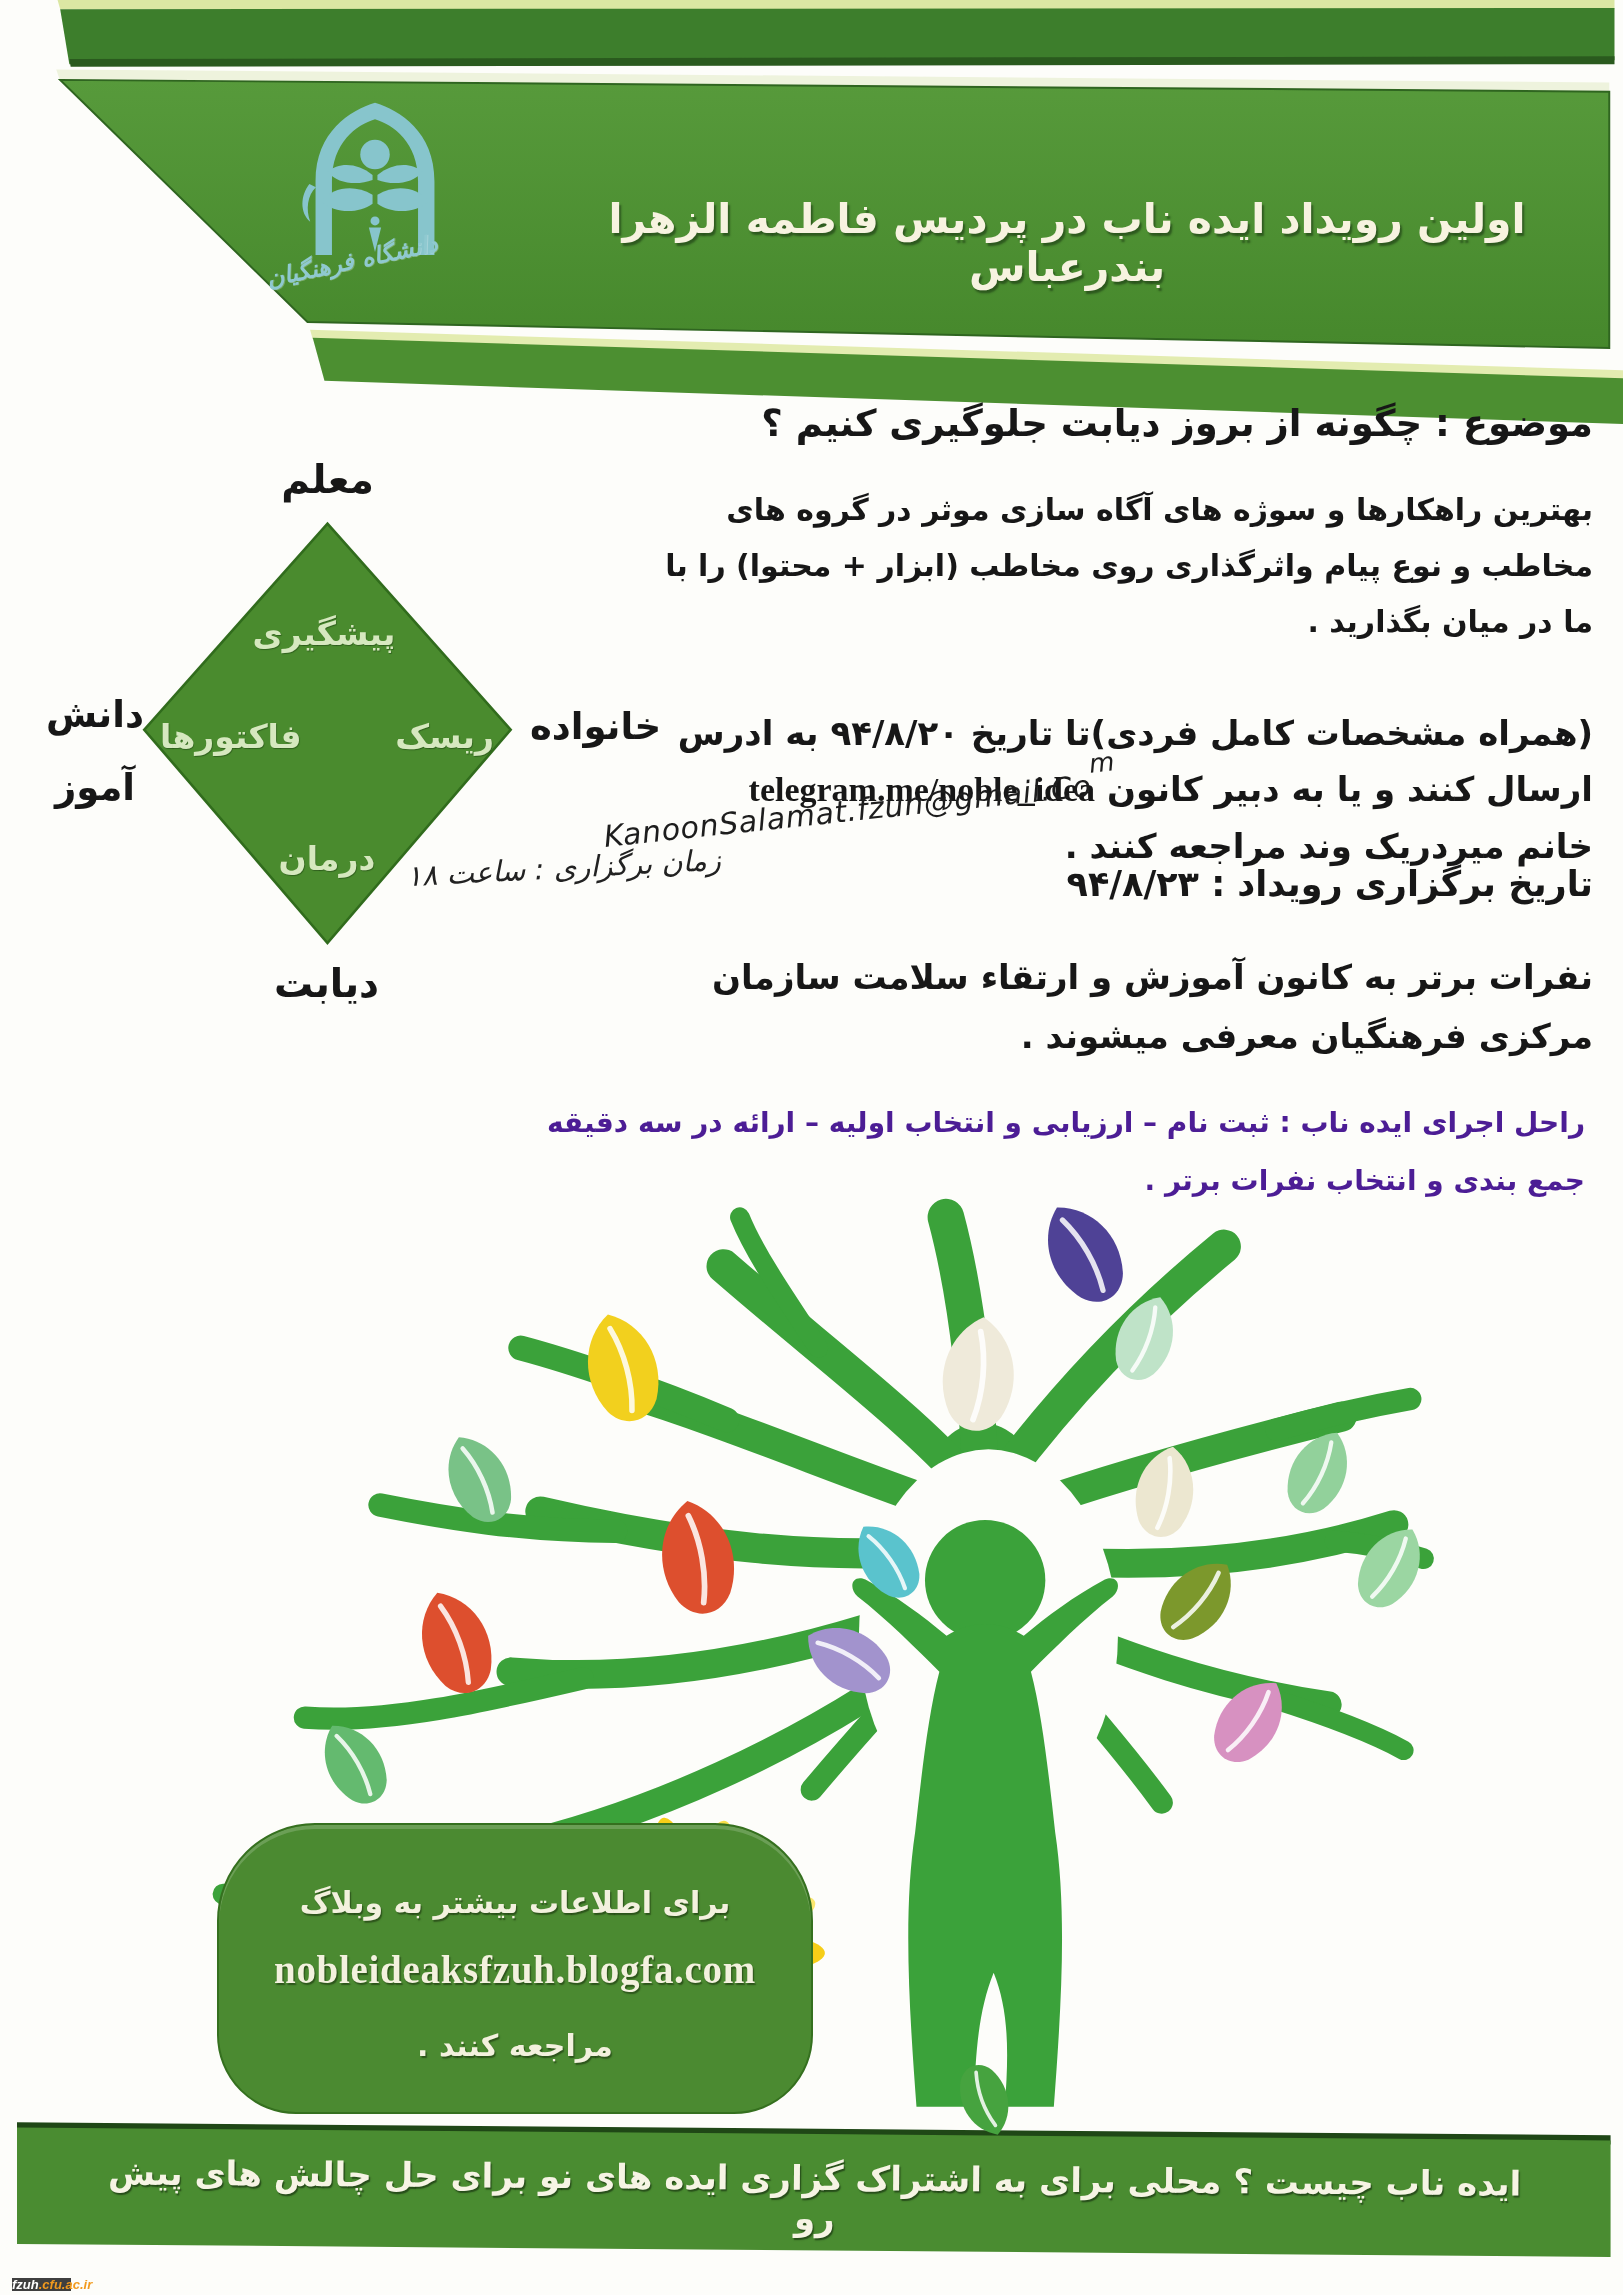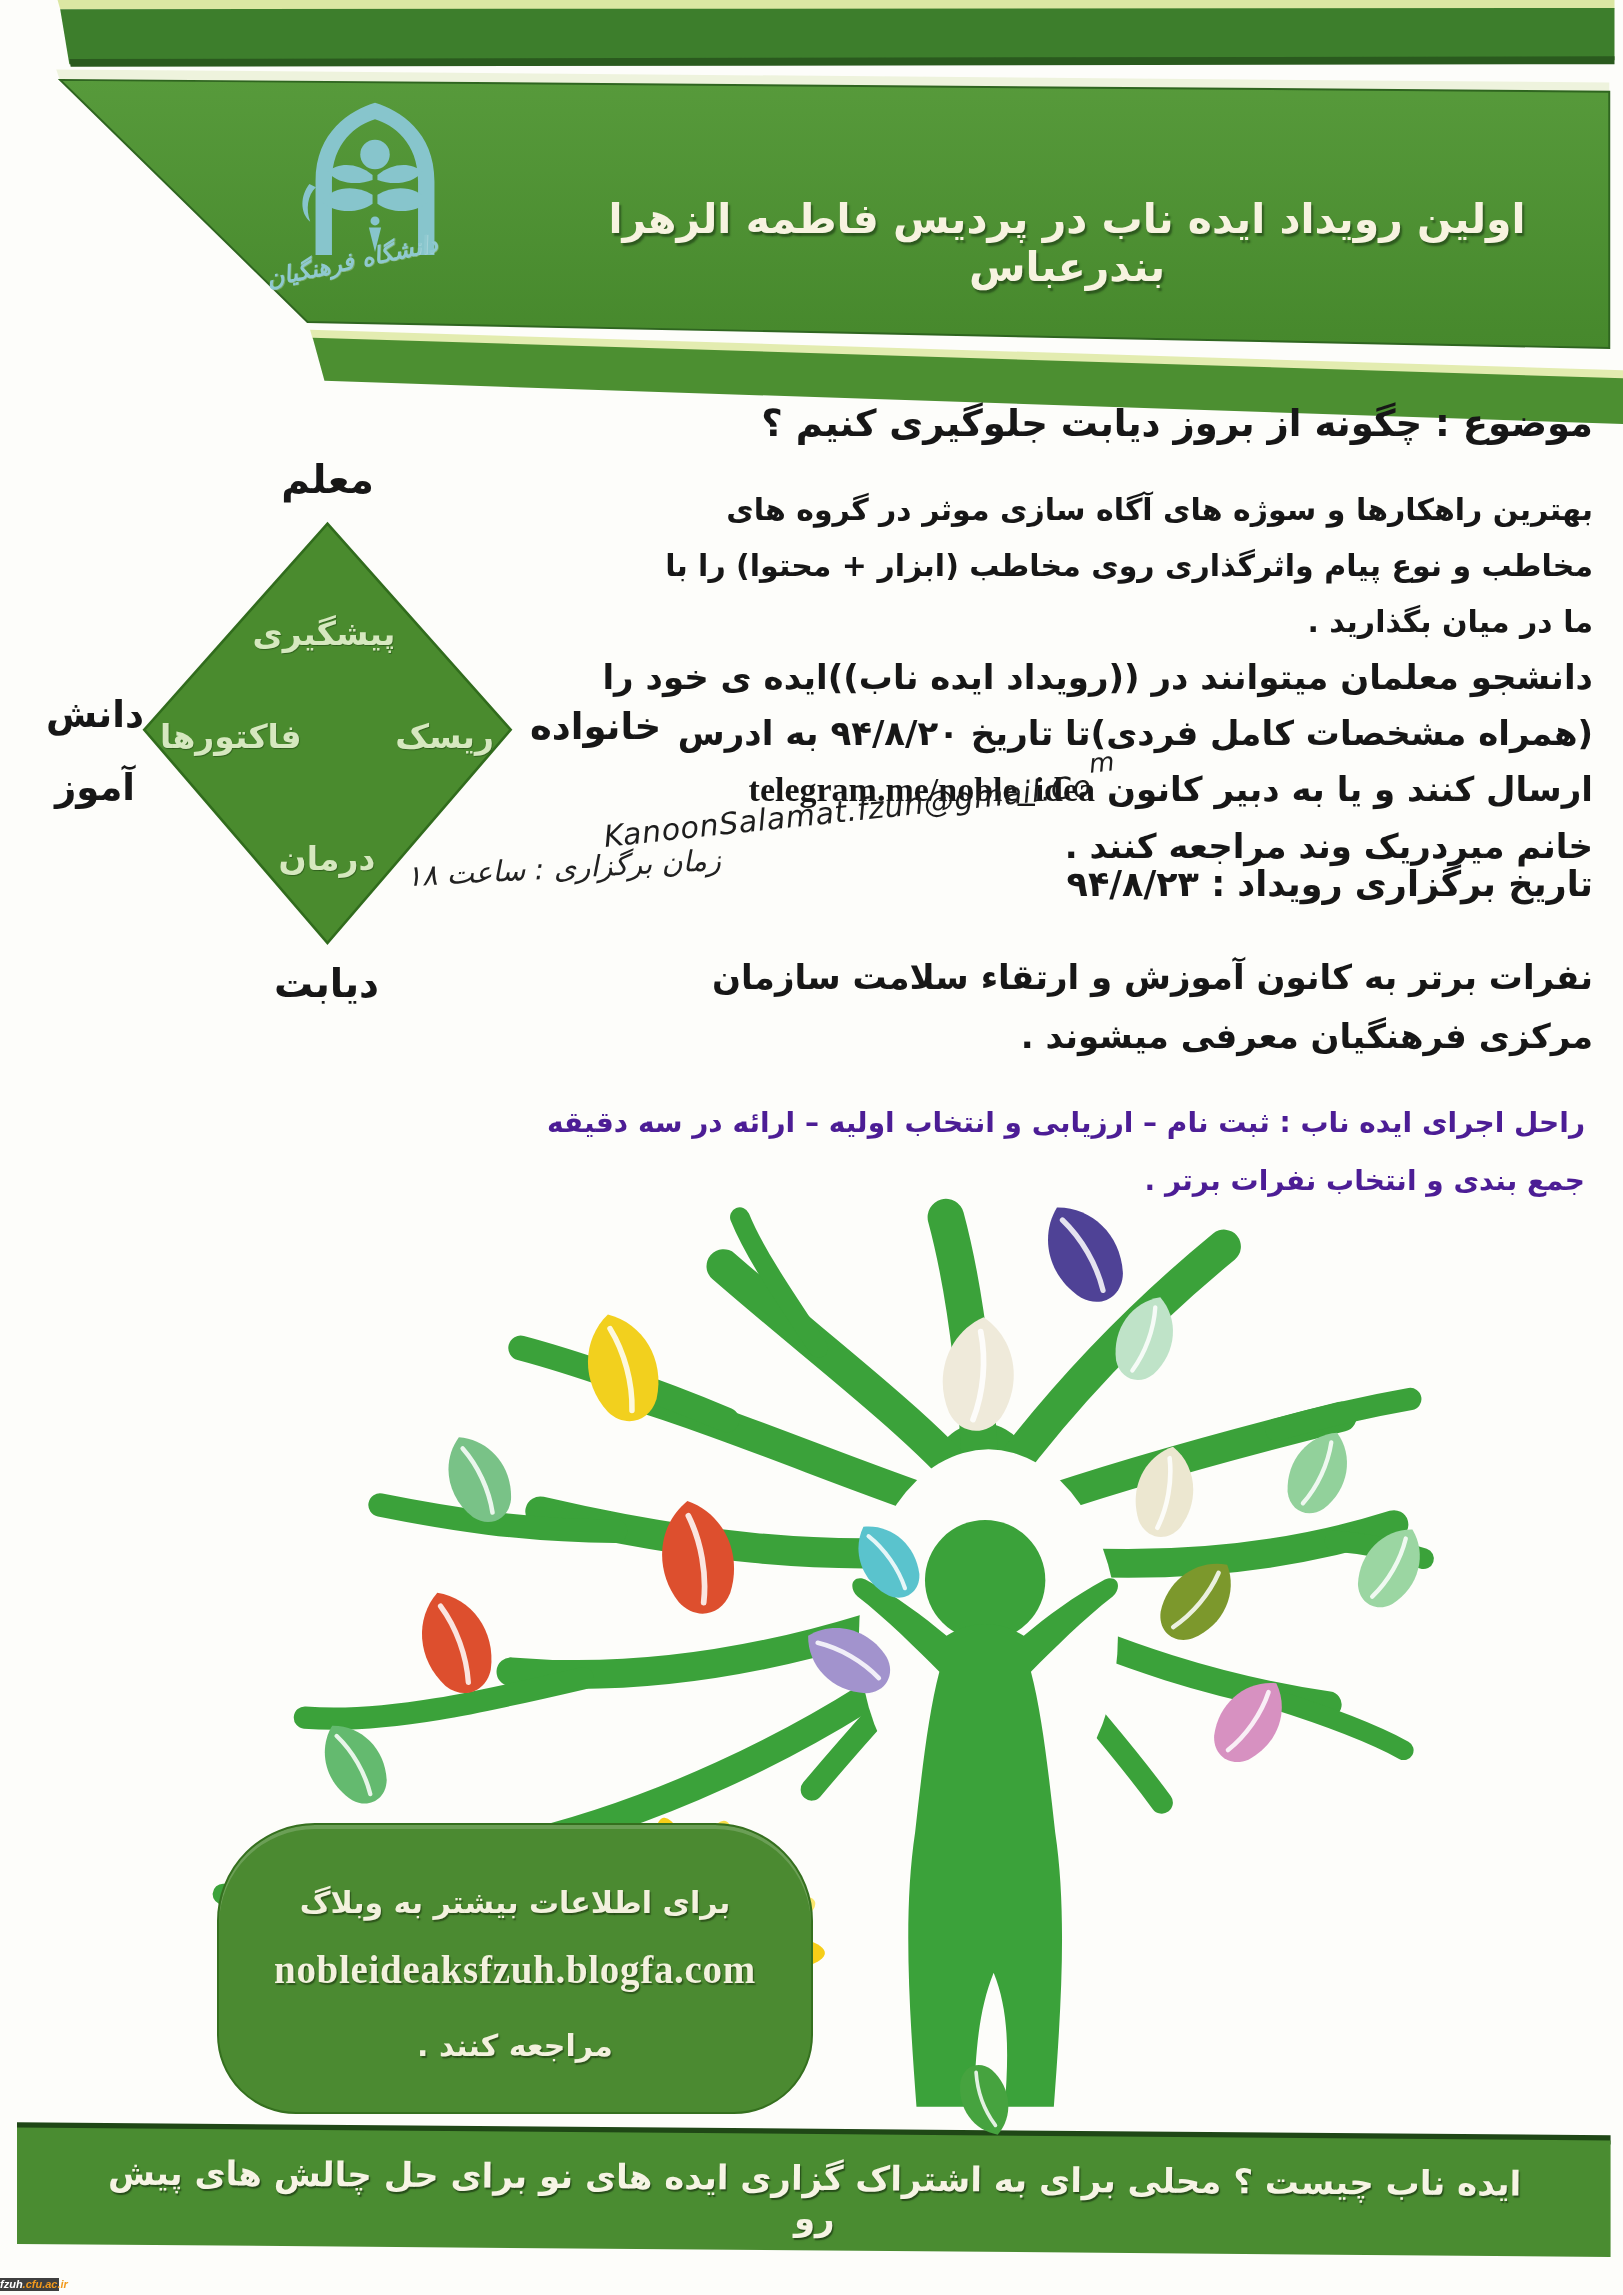--- a/index.html
+++ b/index.html
@@ -49,22 +49,22 @@
   #info-box .bx{position:absolute;width:100%;color:#f3f1de;text-shadow:1.3px 2px 1.3px rgba(20,40,10,.55);}
   #ib1{top:60px;font-size:30px;}
   #ib2{top:122px;font-size:39px;font-family:Liberation Serif, serif;font-weight:700;letter-spacing:0.7px;}
   #ib3{top:203px;font-size:30px;}
 
   
   #banner-text{left:85px;top:2158px;width:1459px;font-size:34px;color:#f6f4e4;
       transform:rotate(0.45deg);text-shadow:1.3px 2px 1.3px rgba(15,35,10,.6);}
 
   
-  #watermark{left:0;top:2278px;width:59px;height:13px;background:#3f3f3f;
-      font-family:"Liberation Sans",sans-serif;font-size:11px;font-weight:700;font-style:italic;
+  #watermark{left:12px;top:2278px;width:59px;height:13px;background:#3f3f3f;
+      font-family:"Liberation Sans",sans-serif;font-size:13px;font-weight:700;font-style:italic;
       line-height:13px;text-align:center;color:#fff;}
   #watermark .wm2{color:#f29a1d;}
 </style>
 </head>
 <body>
 
 <div id="poster">
 
   <svg class="abs" style="left:0;top:0;" width="1623" height="2295" viewBox="0 0 2481 3508">
     <polygon points="88,0 2468,0 2468,14 92,14" fill="#dbe7a3"></polygon>
@@ -103,21 +103,21 @@
 
   <div id="subject" class="abs fa r">موضوع : چگونه از بروز دیابت جلوگیری کنیم ؟</div>
 
   <div id="para-intro" class="abs fa r">
     <span>بهترین راهکارها و سوژه های آگاه سازی موثر در گروه های</span><br>
     <span>مخاطب و نوع پیام واثرگذاری روی مخاطب (ابزار + محتوا) را با</span><br>
     <span>ما در میان بگذارید .</span>
   </div>
 
   <div id="para-register" class="abs fa r">
-    <span>دانشجو معلمان میتوانند در ((رویداد ایده ناب))ایده ی خود را</span><br>
+    <br>
     <span>(همراه مشخصات کامل فردی)تا تاریخ ۹۴/۸/۲۰ به ادرس</span><br>
     <span id="line-url"><span>ارسال کنند و یا به دبیر کانون</span>
       <span class="serif-url">telegram.me/noble_idea</span></span>
     <span>خانم میردریک وند مراجعه کنند .</span>
   </div>
 
   <div id="hand-email" class="abs"><span>KanoonSalamat.fzuh@gmail.Co</span><sup>m</sup></div>
 
   <div id="event-date" class="abs fa r">تاریخ برگزاری رویداد : ۹۴/۸/۲۳</div>
   <div id="hand-time" class="abs fa">زمان برگزاری : ساعت ۱۸</div>

